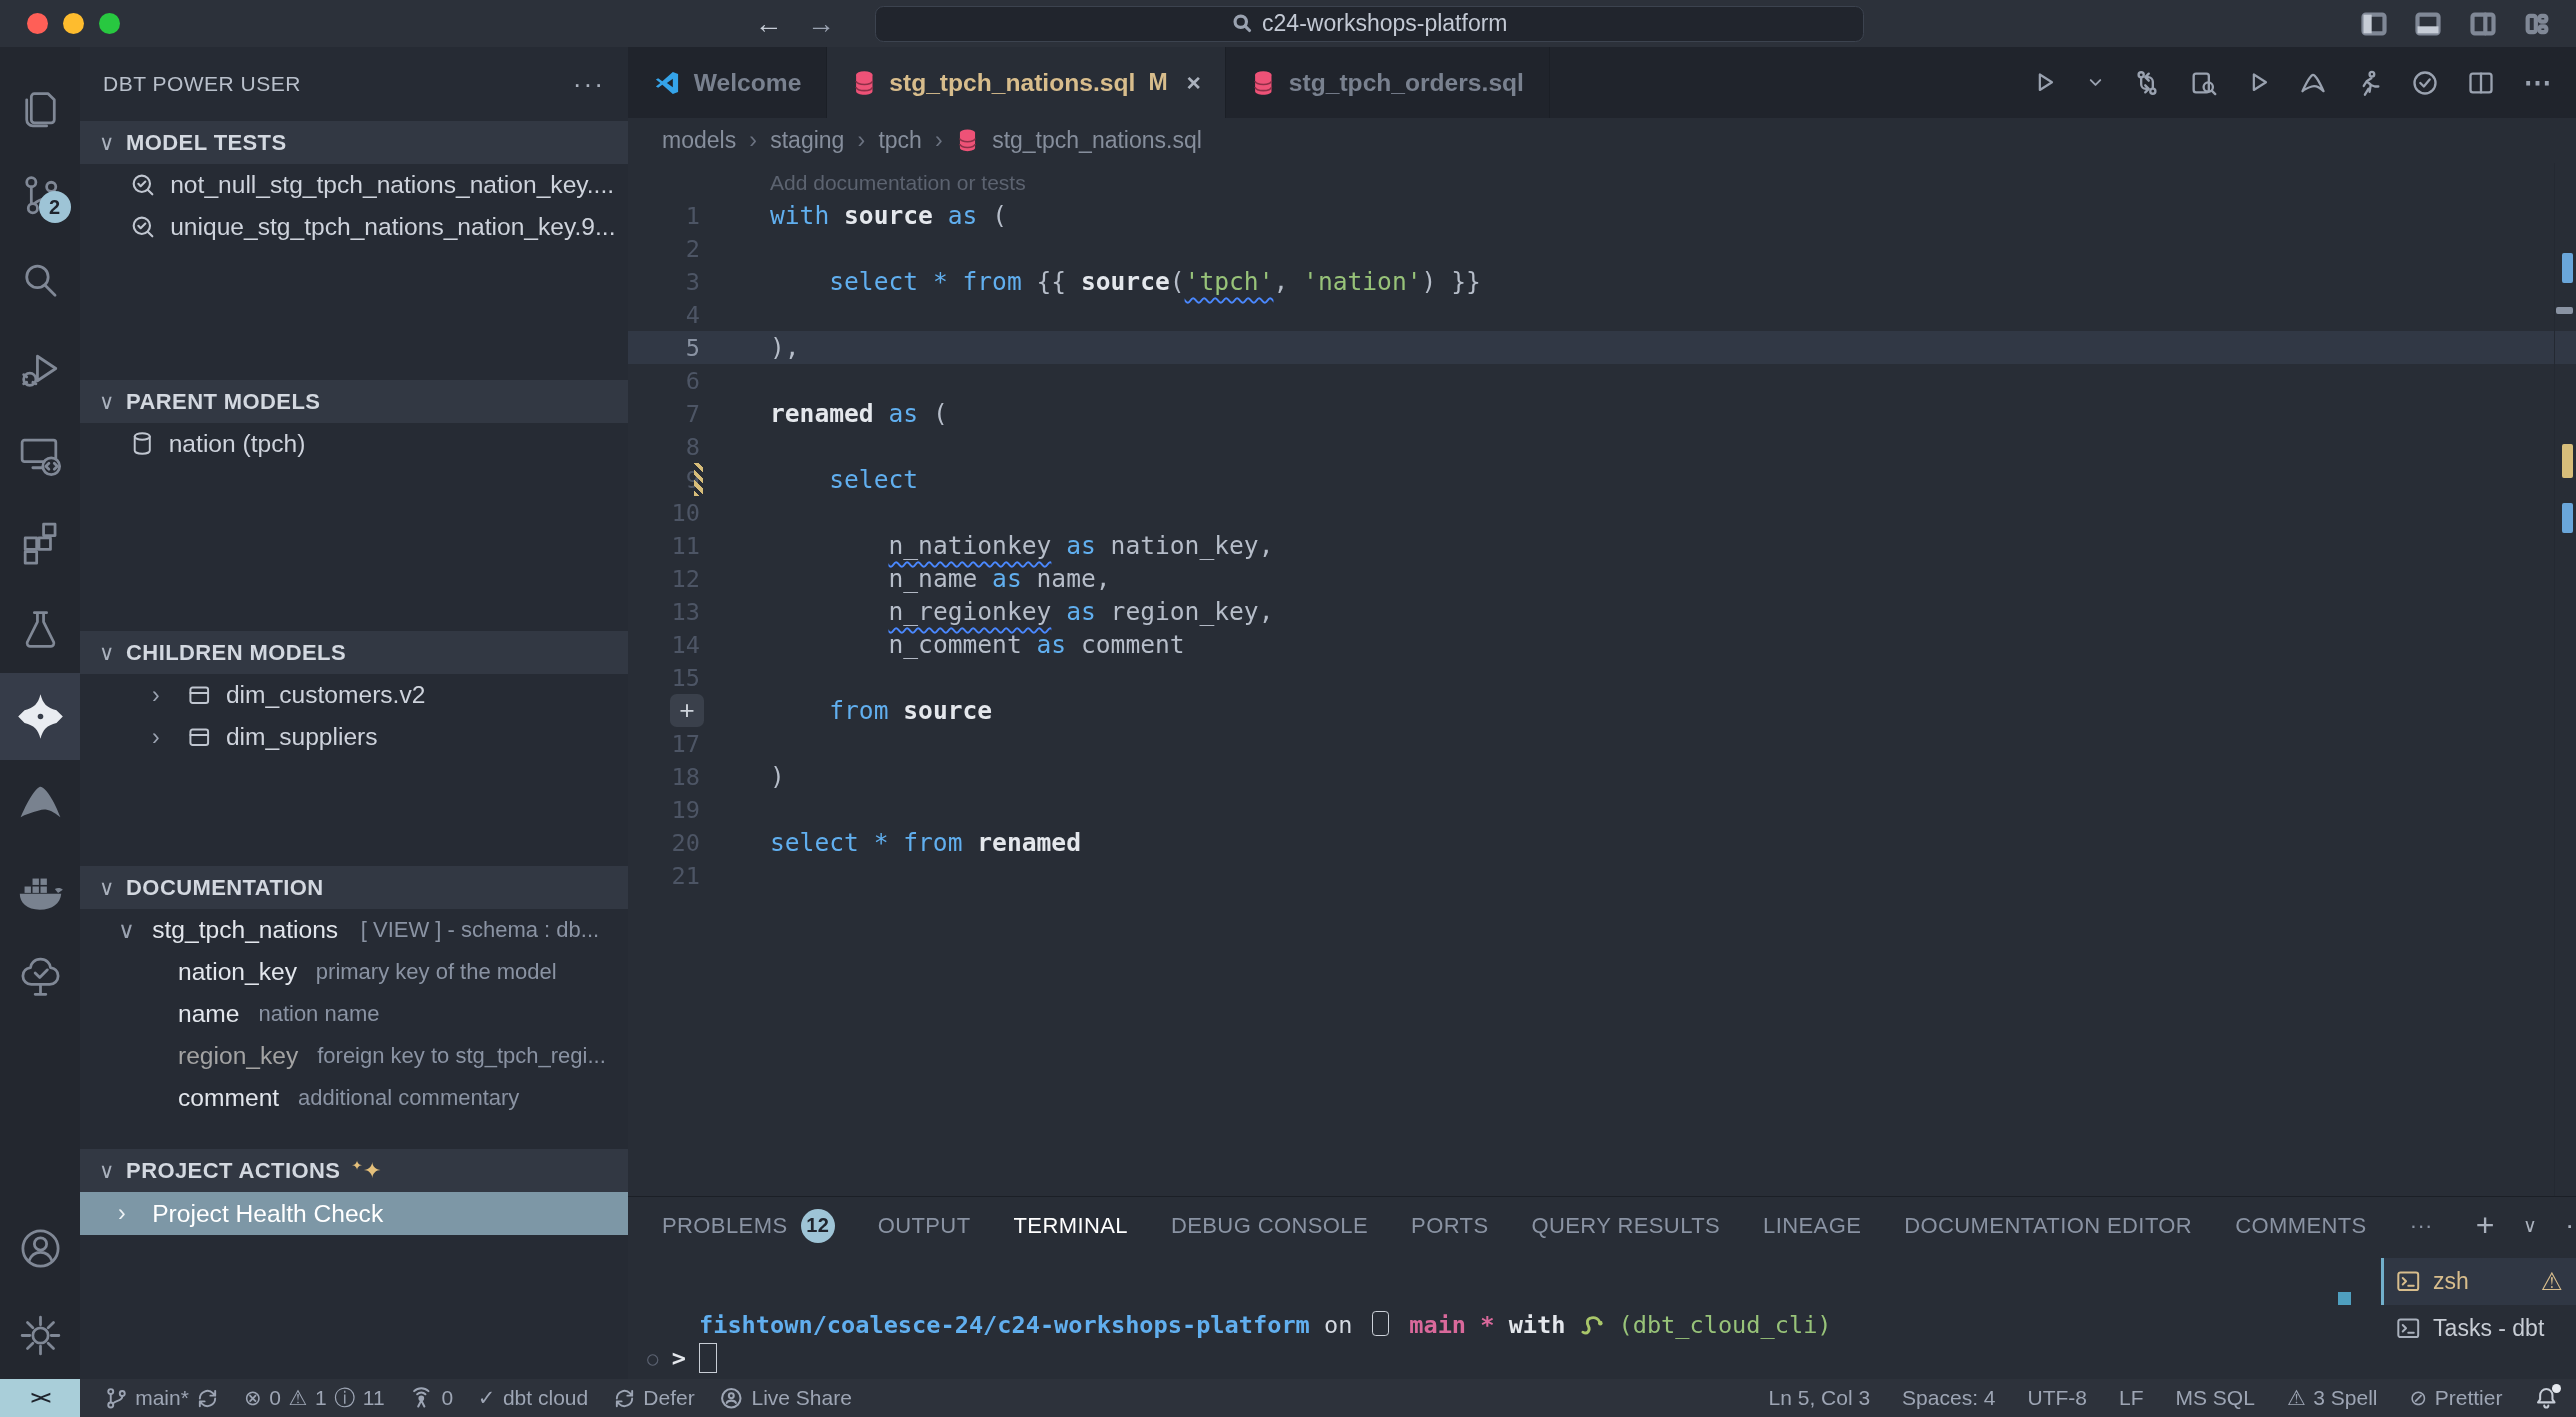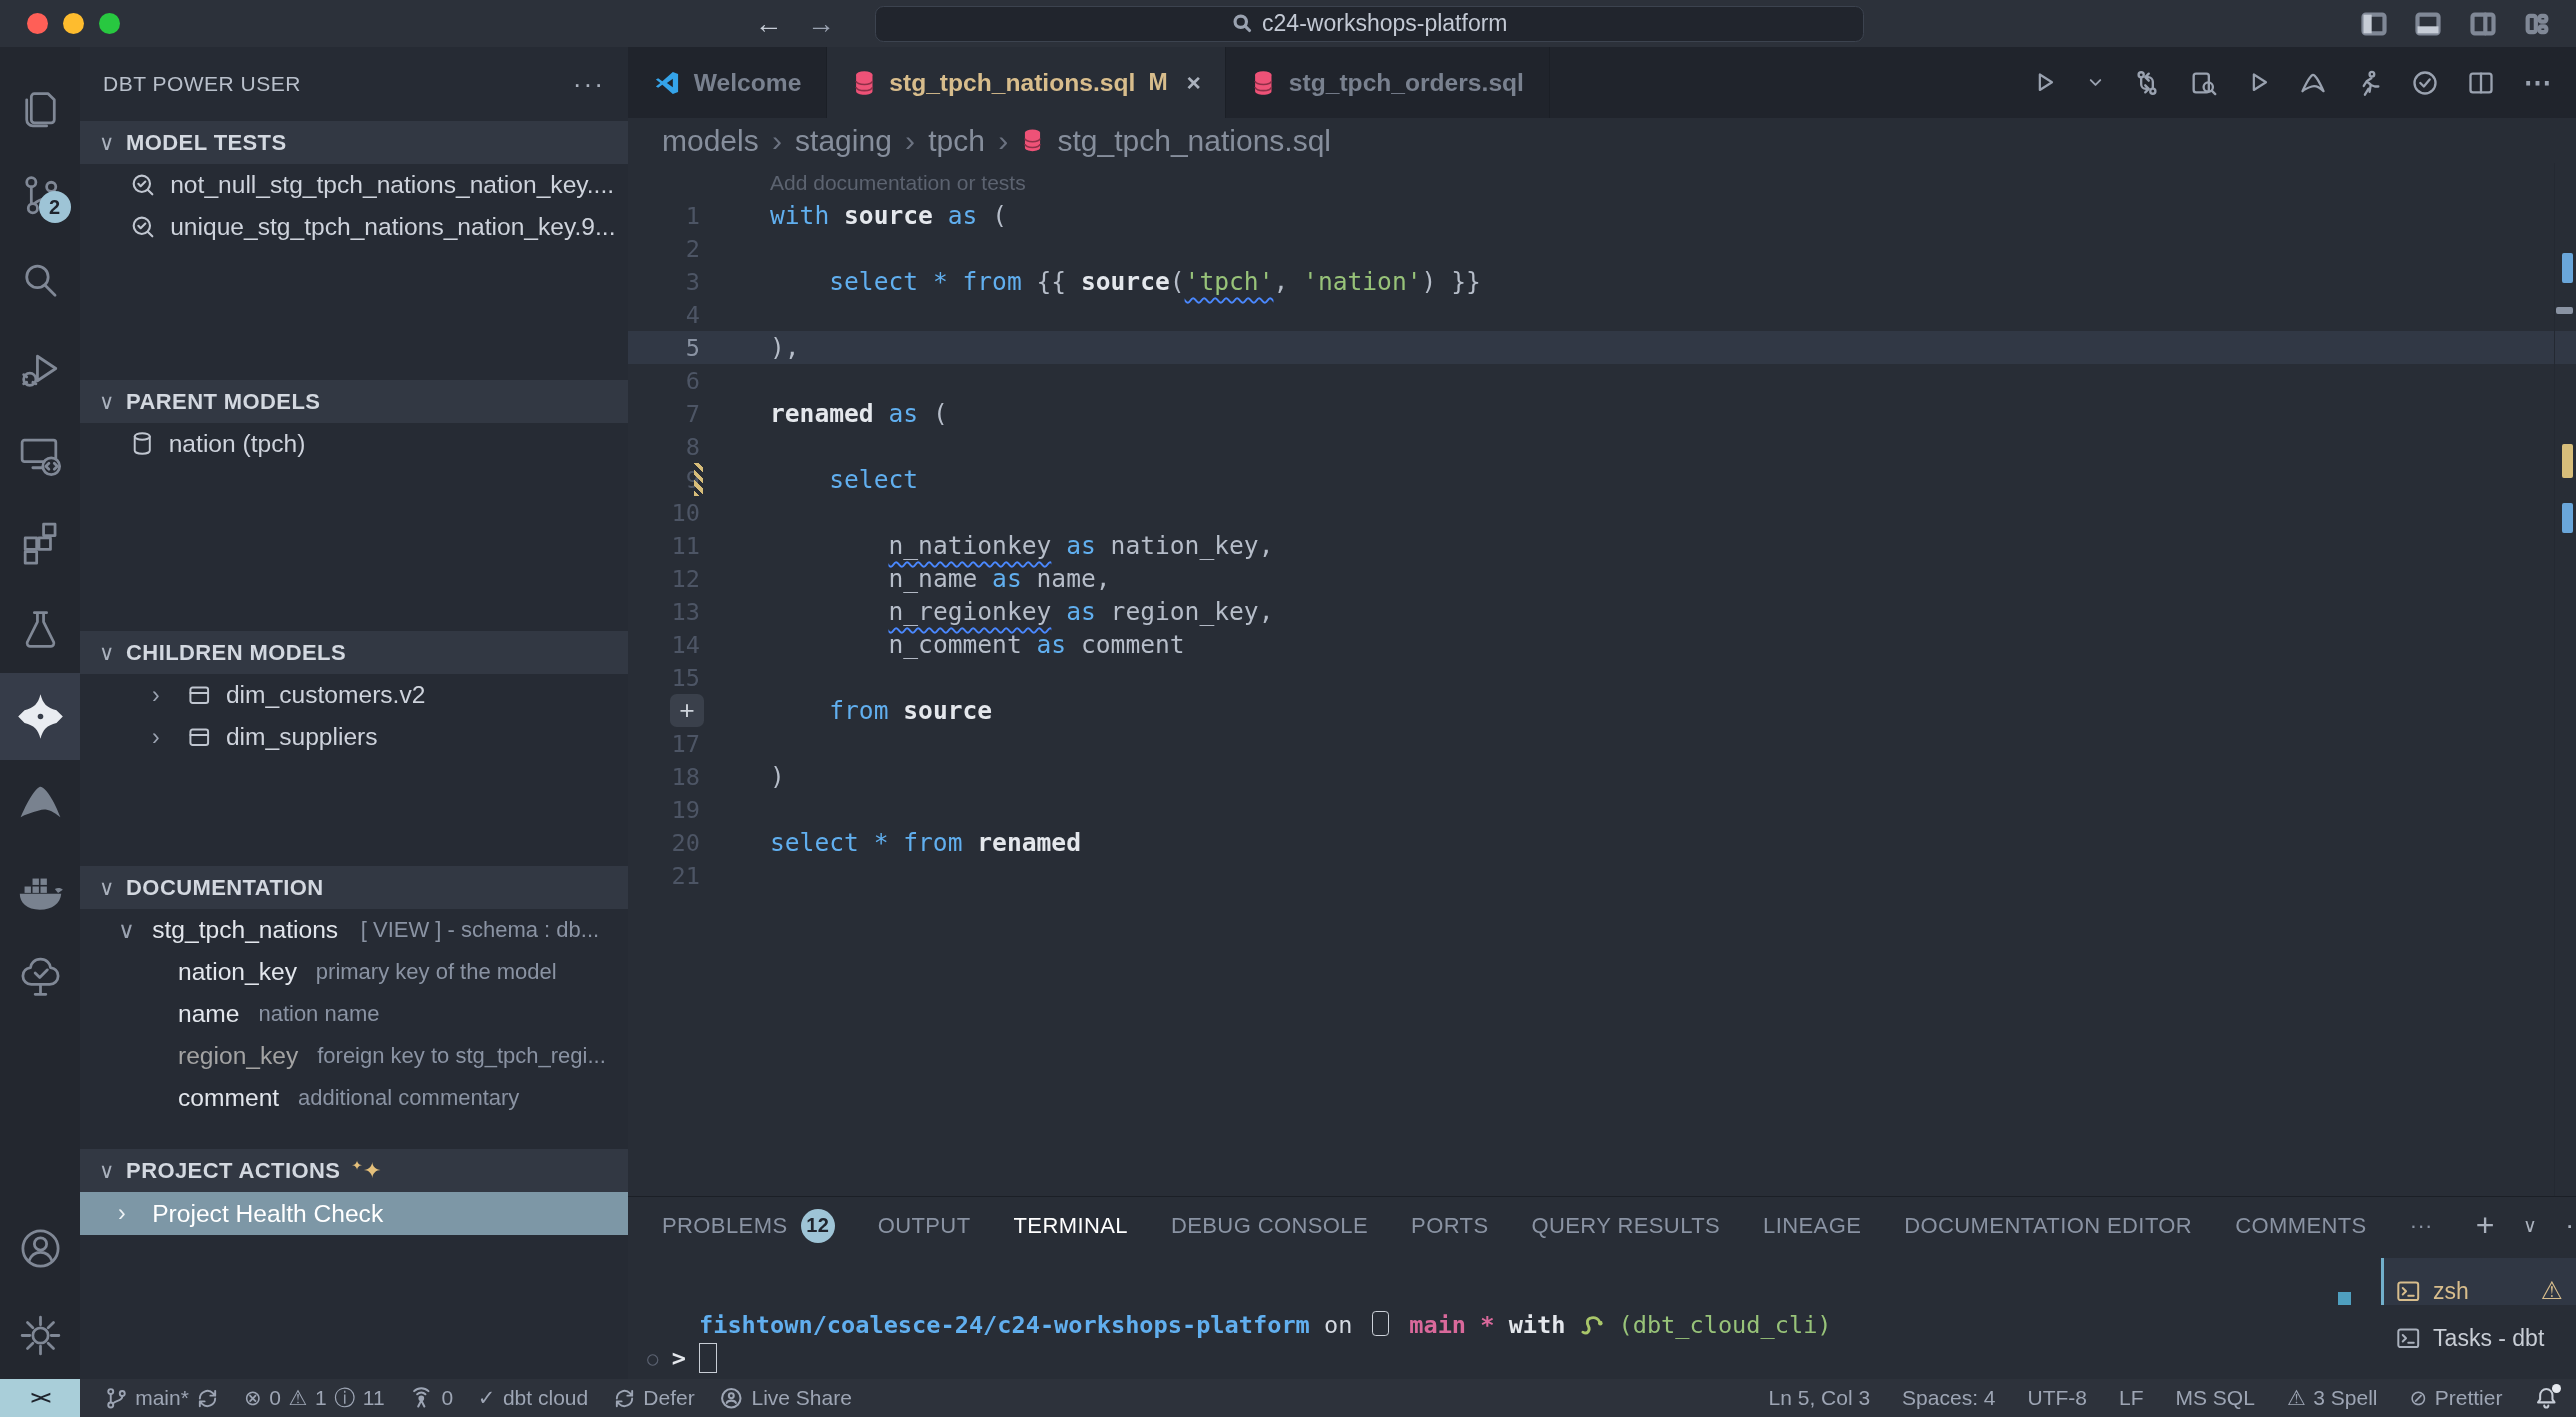--- a/index.html
+++ b/index.html
@@ -54,21 +54,21 @@
   
   .editorgroup{flex:1;display:flex;flex-direction:column;min-width:0;}
   .tabbar{height:71px;background:#20242c;display:flex;align-items:stretch;flex:none;font-weight:bold;}
   .tab{display:flex;align-items:center;gap:13.2px;padding:0 24.6px;font-size:24.6px;color:#79818f;
        border-right:0.9px solid #1b1f26;white-space:nowrap;}
   .tab.active{background:#282d36;color:#d8bd8c;}
   .tab .mod{font-size:23px;}
   .tab .close{font-size:24.6px;color:#aab1bd;margin-left:5.7px;}
   .editor-actions{margin-left:auto;display:flex;align-items:center;gap:28px;padding-right:24.6px;color:#9aa2b0;}
   .breadcrumbs{height:45px;display:flex;align-items:center;gap:13.2px;padding-left:34px;
-               color:#868e9c;font-size:30px;background:#282d36;flex:none;}
+               color:#868e9c;font-size:23px;background:#282d36;flex:none;}
   .breadcrumbs .sep{color:#6b7280;}
 
   
   .editor{flex:1;position:relative;background:#282d36;overflow:hidden;}
   .codelens{position:absolute;top:7.6px;left:142px;color:#5c6370;font-size:21px;}
   .code-lines{position:absolute;top:36px;left:0;right:0;}
   .cl-row{display:flex;height:33px;align-items:center;position:relative;}
   .cl-row.active{background:#313845;}
   .cl-num{width:104px;flex:none;text-align:right;padding-right:32px;color:#4d5565;
           font-family:"DejaVu Sans Mono",monospace;font-size:23.6px;box-sizing:border-box;}
@@ -103,21 +103,21 @@
   .p-branch{color:#d9699b;font-weight:bold;} .p-venv{color:#98c379;}
   .gitbox{display:inline-block;width:15px;height:23px;border:1.9px solid #cdd2da;border-radius:3.8px;
           vertical-align:-2.8px;margin:0 5.7px;}
   .prompt2{position:absolute;left:19px;bottom:5.7px;display:flex;align-items:center;gap:13.2px;
            font-family:"DejaVu Sans Mono",monospace;font-size:23.6px;}
   .prompt2 .circ{color:#5a6170;font-size:19px;}
   .prompt2 .gt{color:#e4e7ec;font-weight:bold;}
   .cursor{width:16px;height:28px;border:1.9px solid #c8cdd5;}
   .term-mark{position:absolute;right:225px;top:38px;width:13.2px;height:13.2px;background:#4f9fbf;}
   .termlist{position:absolute;right:0;top:3.8px;width:195px;}
-  .tl-row{height:47px;display:flex;align-items:flex-end;gap:11.3px;padding-left:11.3px;
+  .tl-row{height:47px;display:flex;align-items:center;gap:11.3px;padding-left:11.3px;
           font-size:23px;color:#c8cdd5;border-left:3.8px solid transparent;}
   .tl-row.selected{background:#303744;border-left-color:#72b0cc;color:#d8bd8c;}
   .tl-row .warn{margin-left:auto;margin-right:13.2px;color:#d8bd8c;font-size:24.6px;}
 
   
   .statusbar{position:absolute;left:0;right:0;bottom:0;height:38px;background:#2d323b;
              display:flex;align-items:center;font-size:21px;color:#9da5b4;}
   .sb-remote{width:80px;height:38px;background:#a9ced9;color:#1e232c;display:flex;align-items:center;
              justify-content:center;font-weight:bold;font-size:19px;letter-spacing:-1.9px;flex:none;}
   .st-item{display:flex;align-items:center;gap:7.6px;margin-left:24.6px;white-space:nowrap;}

